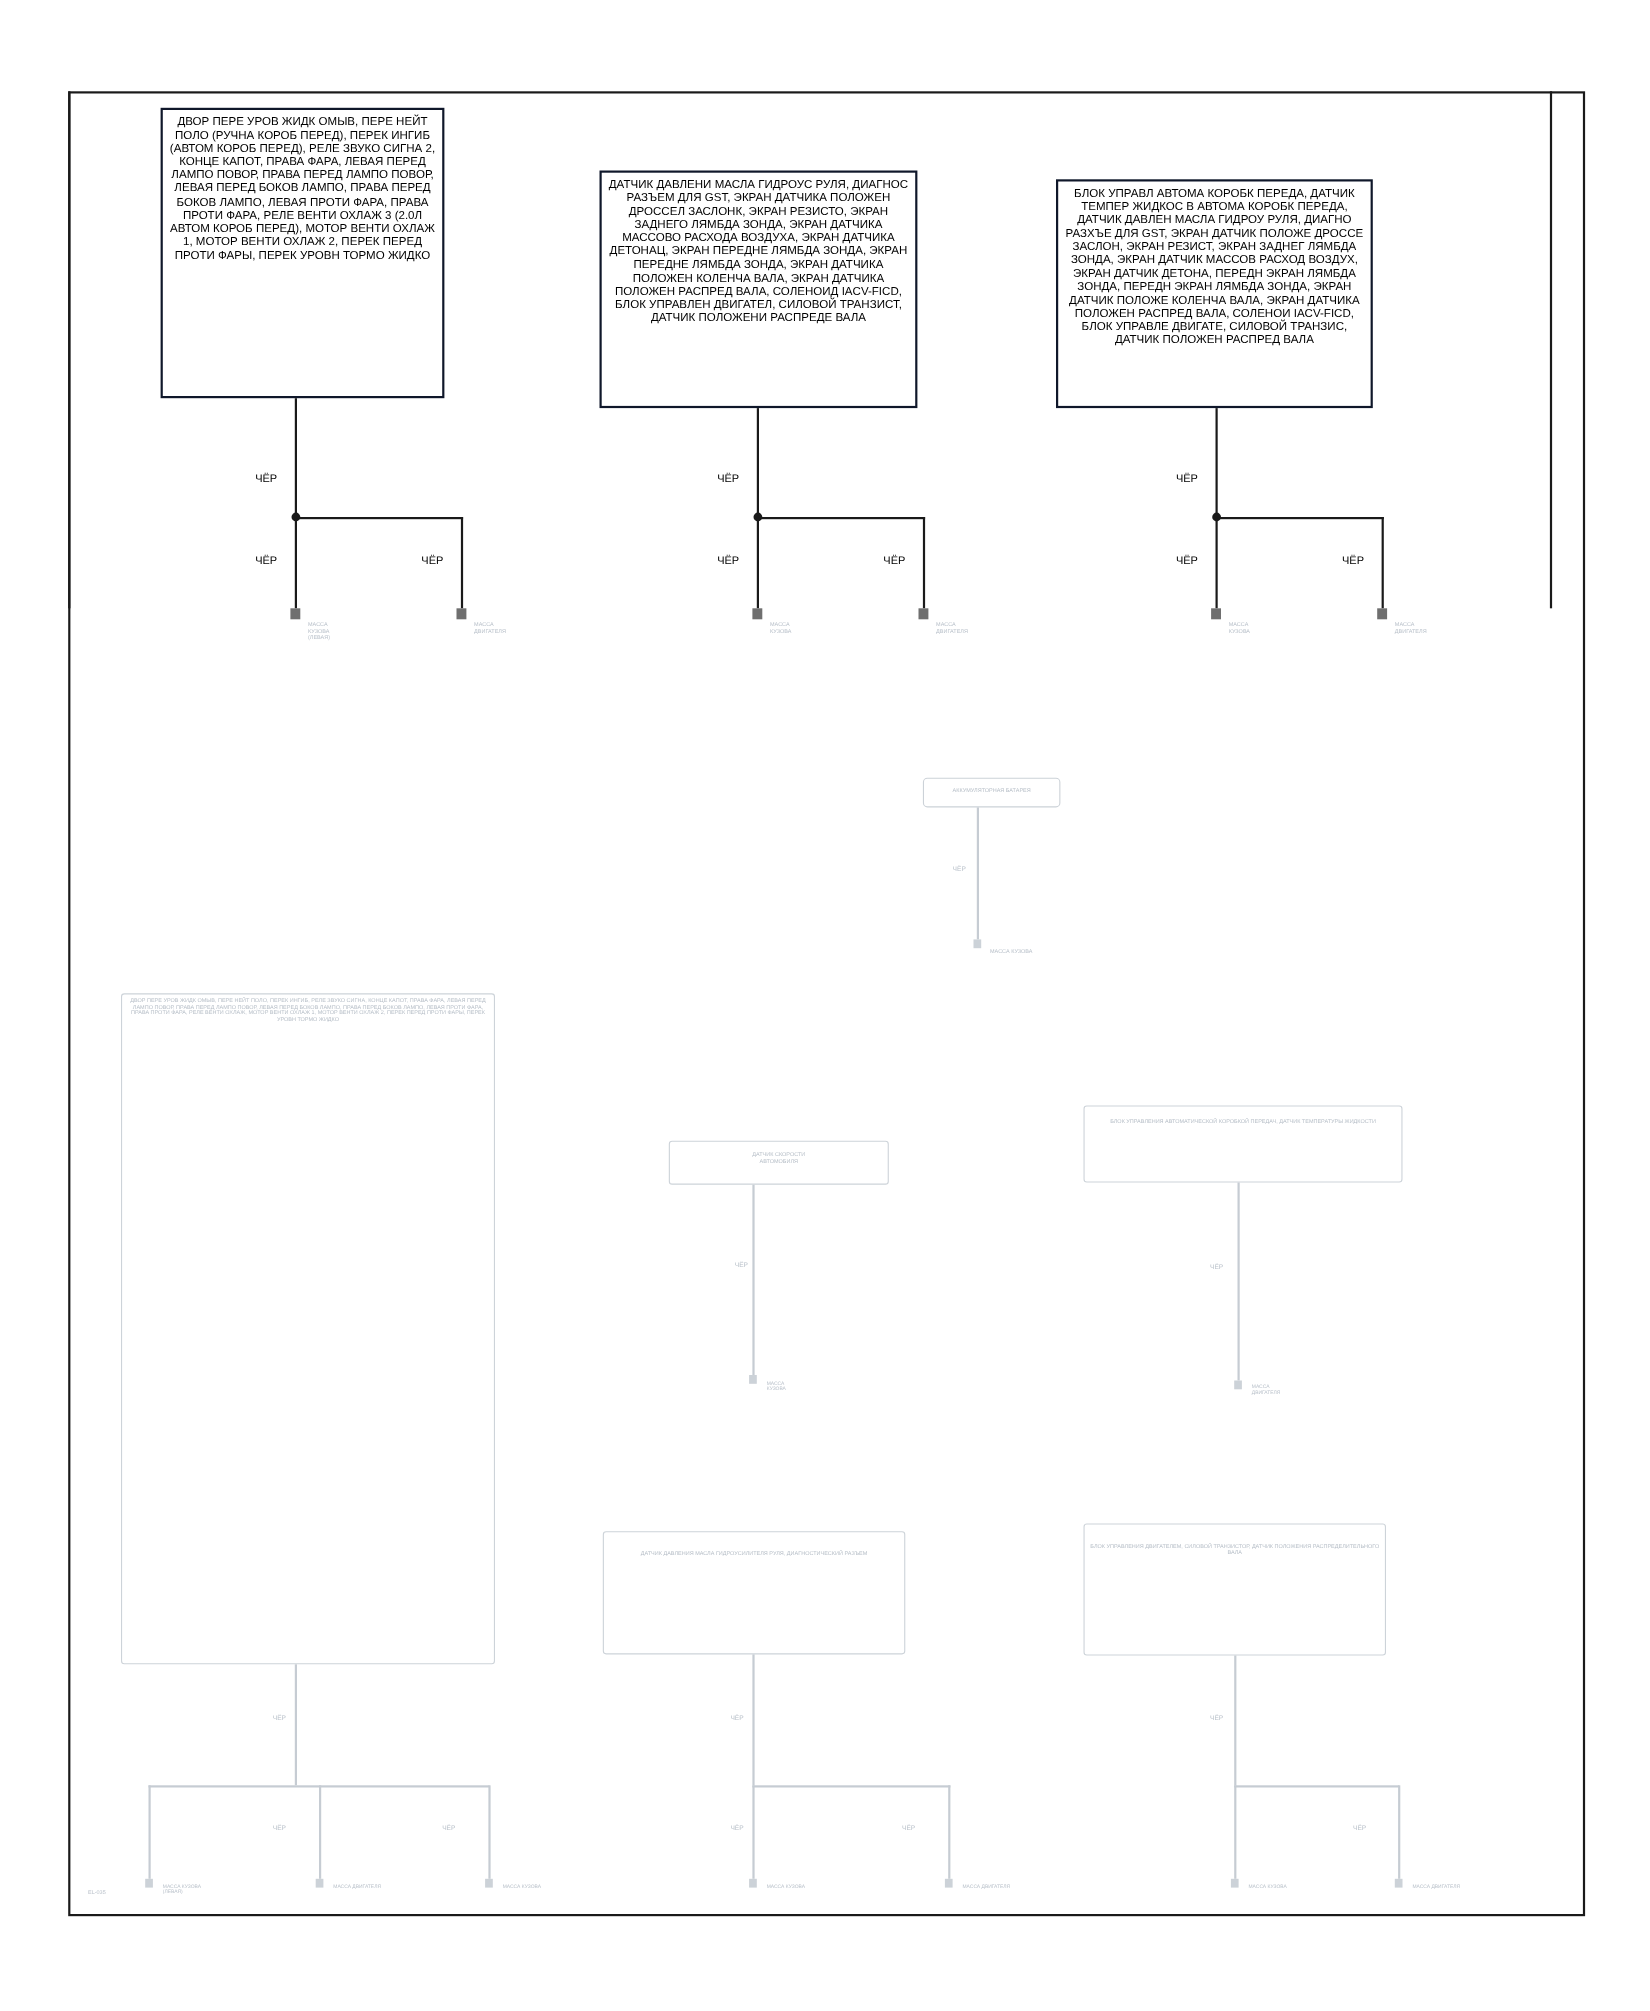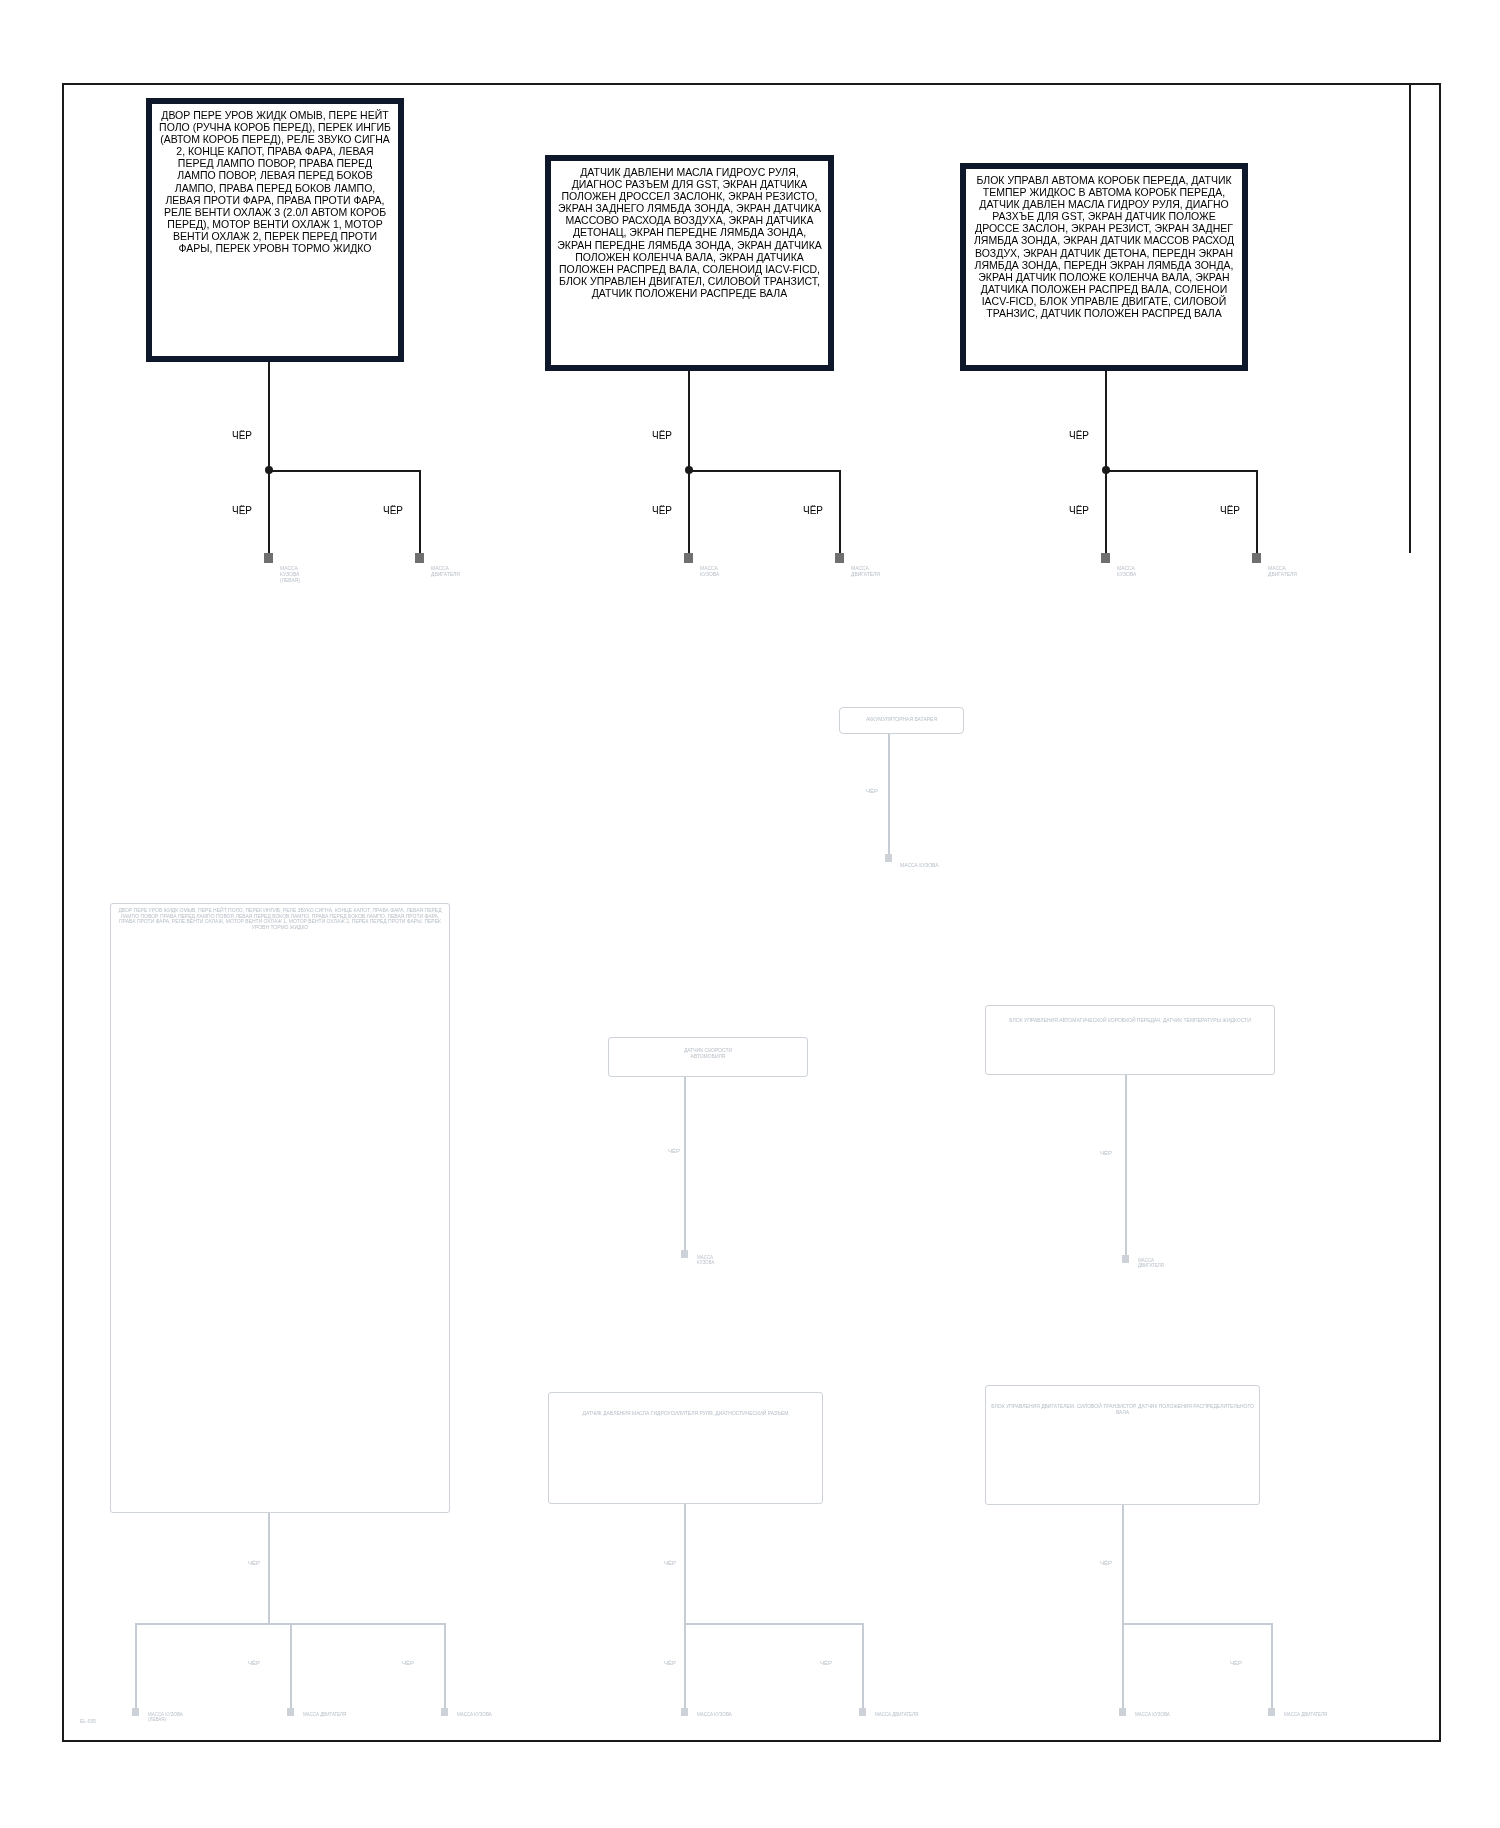--- a/index.html
+++ b/index.html
@@ -3,21 +3,21 @@
 <meta charset="utf-8">
 <style>
   html,body{margin:0;padding:0;background:#ffffff;}
   body{font-family:"Liberation Sans", sans-serif;}
   #page{position:relative;width:1500px;height:1828px;background:#ffffff;overflow:hidden;}
 
   .frame{position:absolute;border:2px solid #1a1a1a;}
 
   .box{
     position:absolute;
-    border:6px solid #0f172a;
+    border:2px solid #0f172a;
     background:#ffffff;
     box-sizing:border-box;
     text-align:center;
     font-size:10.5px;
     line-height:12.1px;
     color:#000;
     padding:5px 6px;
     white-space:pre-line;
   }
   .box.tiny{

